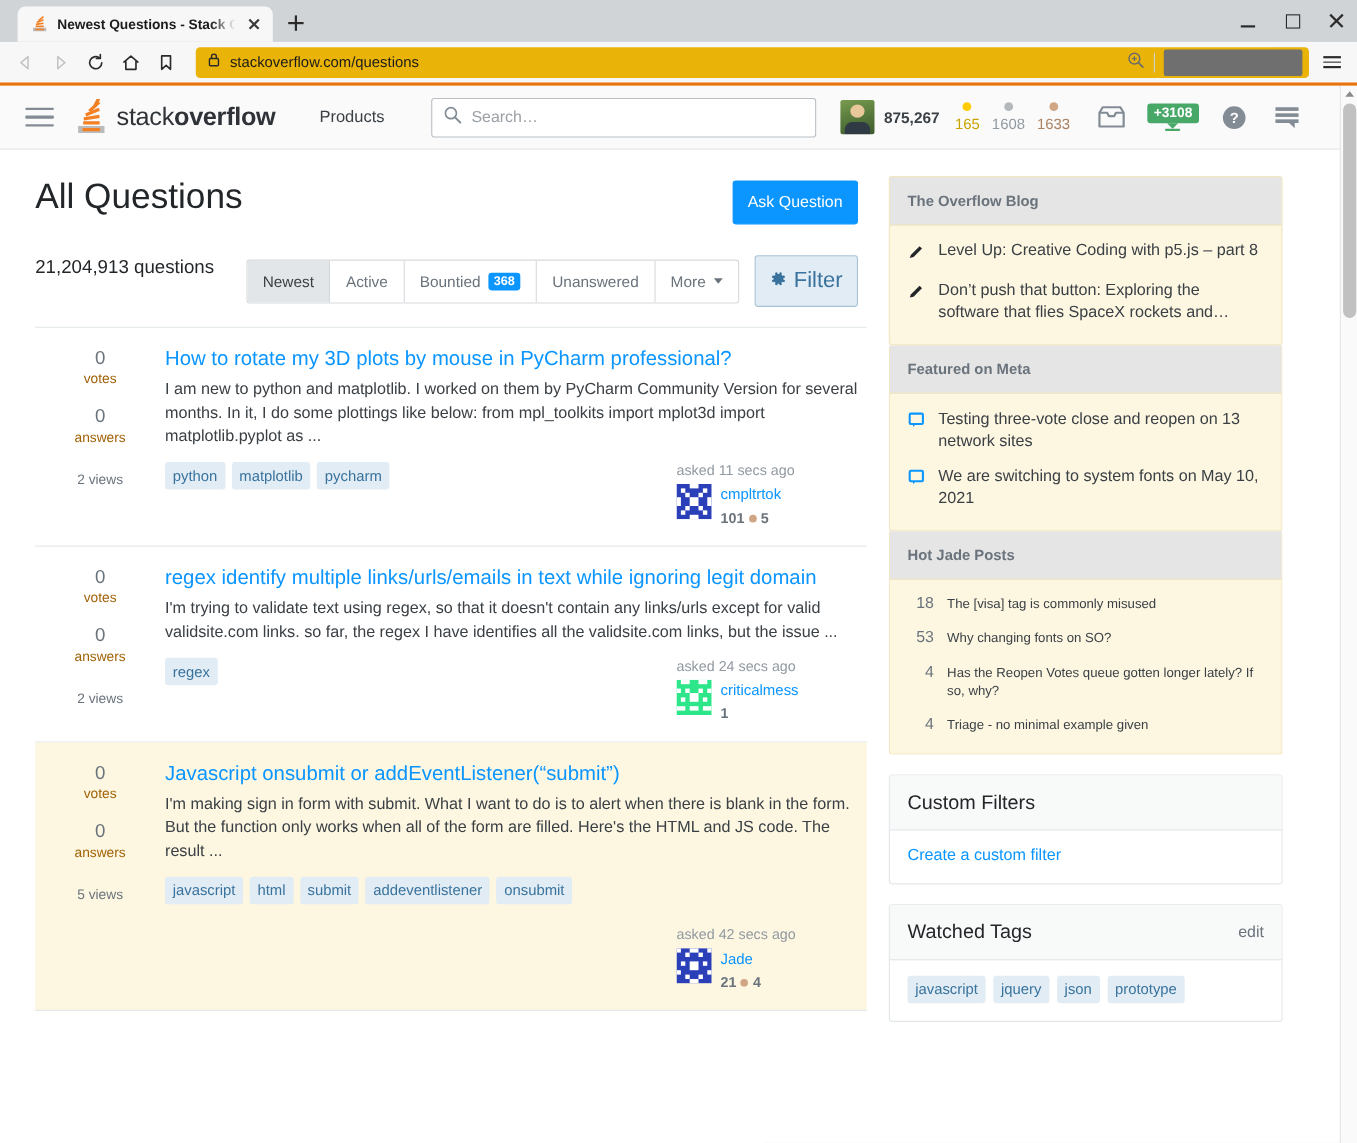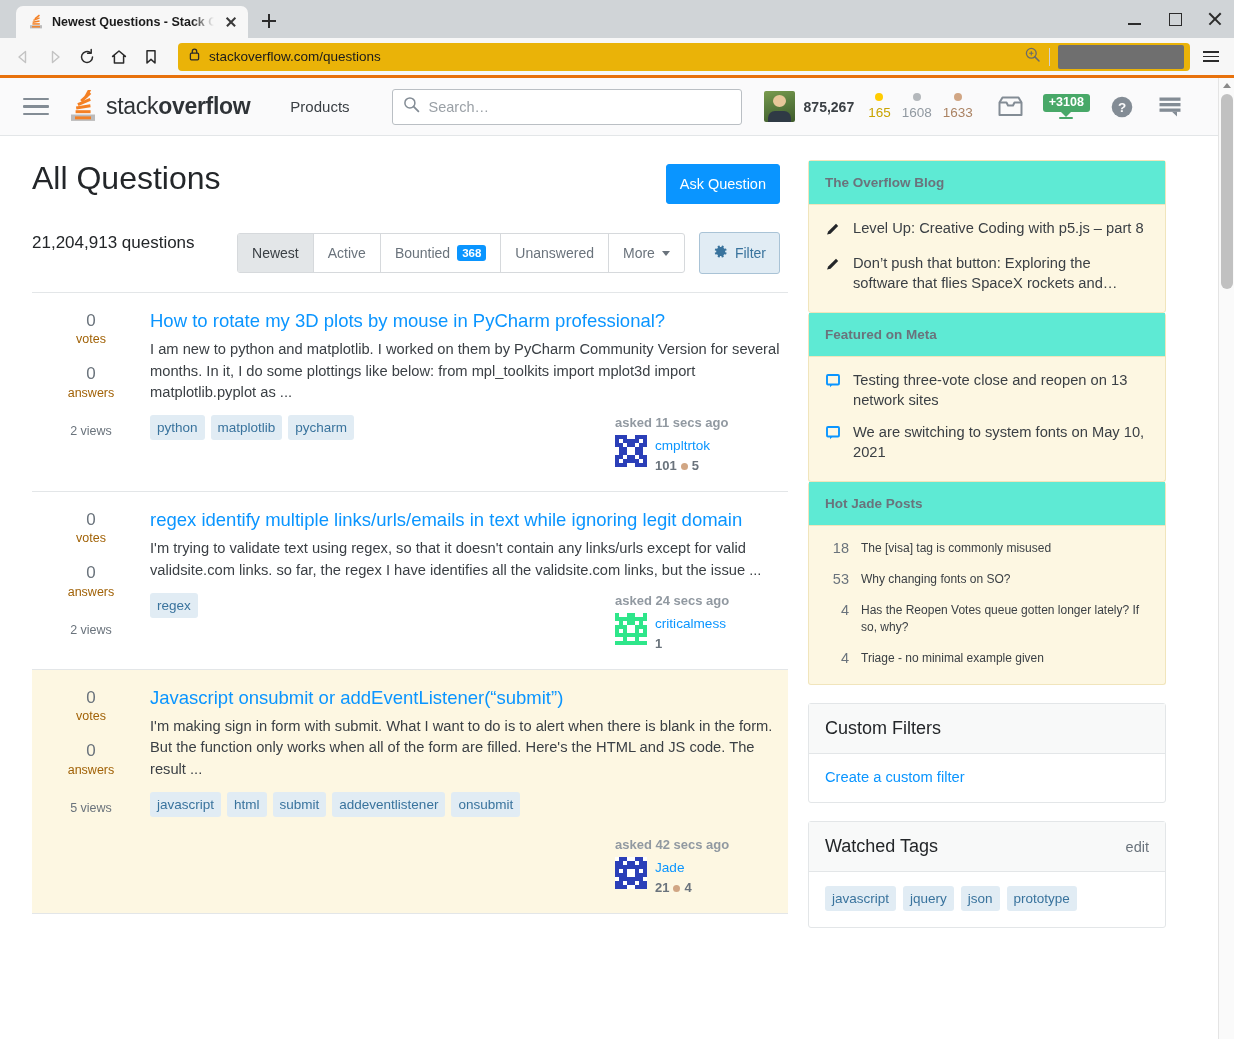--- a/index.html
+++ b/index.html
@@ -169,21 +169,21 @@
   .tabgroup { display:flex; border: 1px solid #d6d9dc; border-radius: 3px; overflow: hidden; background:#fff; }
   .tabgroup > div {
     font-size: 14px; color: #6a737c; padding: 11px 14px; border-right: 1px solid #d6d9dc;
     display:flex; align-items:center; gap: 7px; white-space:nowrap;
   }
   .tabgroup > div:last-child { border-right: none; }
   .tabgroup > div.active { background: #e3e6e8; color: #3b4045; }
   .tab-pill { background: #0a95ff; color:#fff; font-size: 11.5px; font-weight:700; padding: 2px 5px; border-radius: 3px; }
   .caret-dn { width:0;height:0;border-left:4.5px solid transparent;border-right:4.5px solid transparent;border-top:5px solid #6a737c; }
   .filter-btn {
-    display:flex; align-items:center; gap: 7px; font-size: 14px; color:#39739d;
+    display:flex; align-items:center; gap: 7px; font-size: 20px; color:#39739d;
     border:1px solid #a9c3d6; background:#e1ecf4; border-radius:3px; padding: 11px 13px;
   }
 
   
   .qlist { margin-top: 18px; border-top: 1px solid #e3e6e8; }
   .qrow { display:flex; border-bottom: 1px solid #e3e6e8; padding: 16px 8px 16px 0; }
   .qrow.highlight { background: #fdf7e2; }
   .qstats {
     width: 118px; flex: 0 0 118px; display:flex; flex-direction:column;
     align-items:center; gap: 0; padding-top: 2px; color: #6a737c;
@@ -195,34 +195,34 @@
 
   .qbody { flex: 1; min-width: 0; }
   .qtitle { font-size: 18.5px; color: #0a95ff; line-height: 1.32; }
   .qexcerpt { font-size: 14.7px; color: #3b4045; line-height: 1.45; margin-top: 6px; }
   .qfooter { display:flex; align-items:flex-start; justify-content:space-between; margin-top: 12px; gap: 14px; }
   .qtags { display:flex; flex-wrap:wrap; gap: 6px; }
   .tag {
     background:#e1ecf4; color:#39739d; font-size: 13.5px; padding: 5px 7px; border-radius: 3px; white-space:nowrap;
   }
   .quser { text-align: left; min-width: 165px; flex: 0 0 auto; }
-  .qtime { font-size: 13px; color: #9199a1; text-align: left; font-weight: bold; }
+  .qtime { font-size: 13px; color: #9199a1; text-align: left; }
   .quser-row { display:flex; align-items:flex-start; gap: 8px; margin-top: 5px; }
   .identicon { width: 32px; height: 32px; flex: 0 0 32px; border-radius:2px; }
   .quser-meta { line-height: 1.3; }
   .quser-name { font-size: 13.6px; color: #0a95ff; }
   .quser-rep { font-size: 13px; font-weight: 700; color:#6a737c; display:flex; align-items:center; gap:4px; margin-top: 2px; }
   .dot-sm { width: 7px; height: 7px; border-radius:50%; display:inline-block; }
 
   
   .card { border: 1px solid #e3e6e8; border-radius: 3px; background:#fff; margin-bottom: 18px; }
   .card.cream { border-color:#f1e5bc; background:#fdf7e2; }
   .card-head {
     font-size: 13.5px; font-weight: 700; color: #6a737c; padding: 14px 16px;
-    border-bottom: 1px solid #f1e5bc; background:#5eead4;
+    border-bottom: 1px solid #f1e5bc; background:#e5e5e5;
   }
   .card.plain .card-head {
     background:#f8f9f9; border-bottom:1px solid #e3e6e8; color:#232629;
     font-size: 18px; font-weight: 400; display:flex; align-items:center; justify-content:space-between;
   }
   .card-body { padding: 14px 16px 16px; }
   .card.cream .card-body { padding: 14px 16px 18px; }
   .side-item { display:flex; gap: 10px; align-items:flex-start; margin-bottom: 13px; }
   .side-item:last-child { margin-bottom: 0; }
   .side-icon { flex: 0 0 18px; width:18px; padding-top: 2px; }

